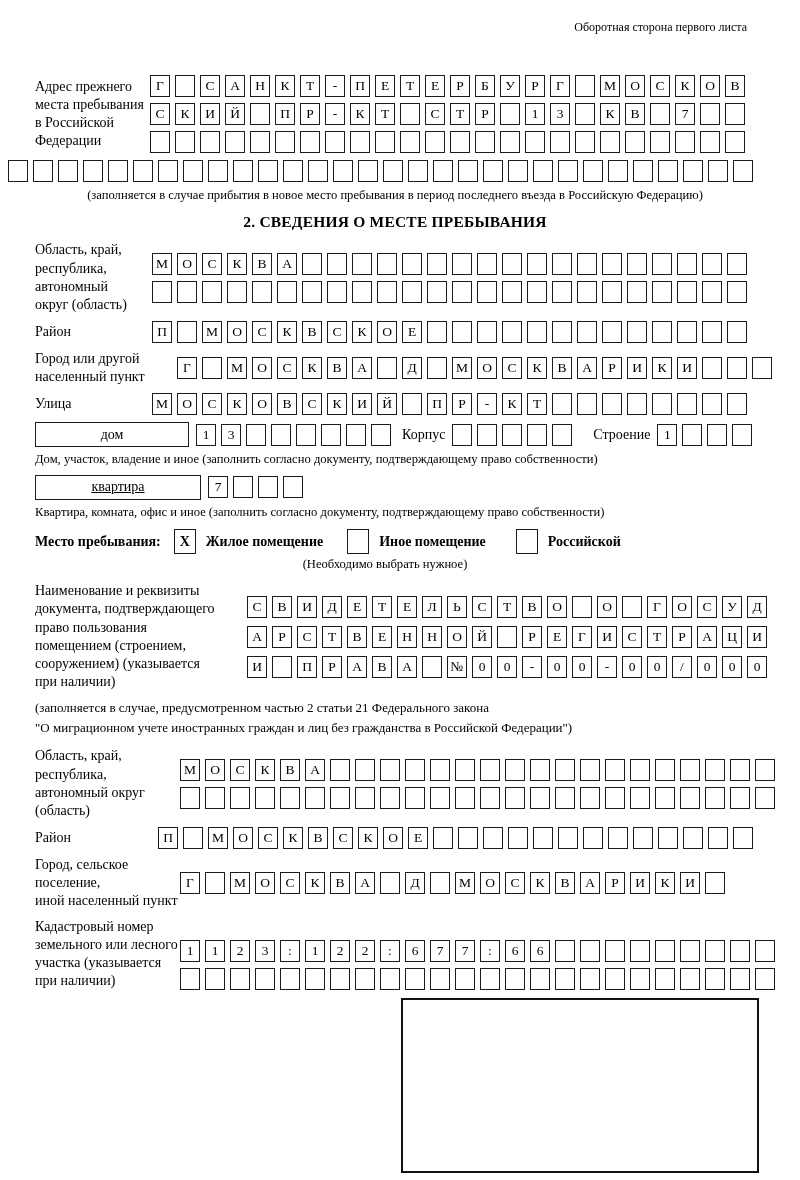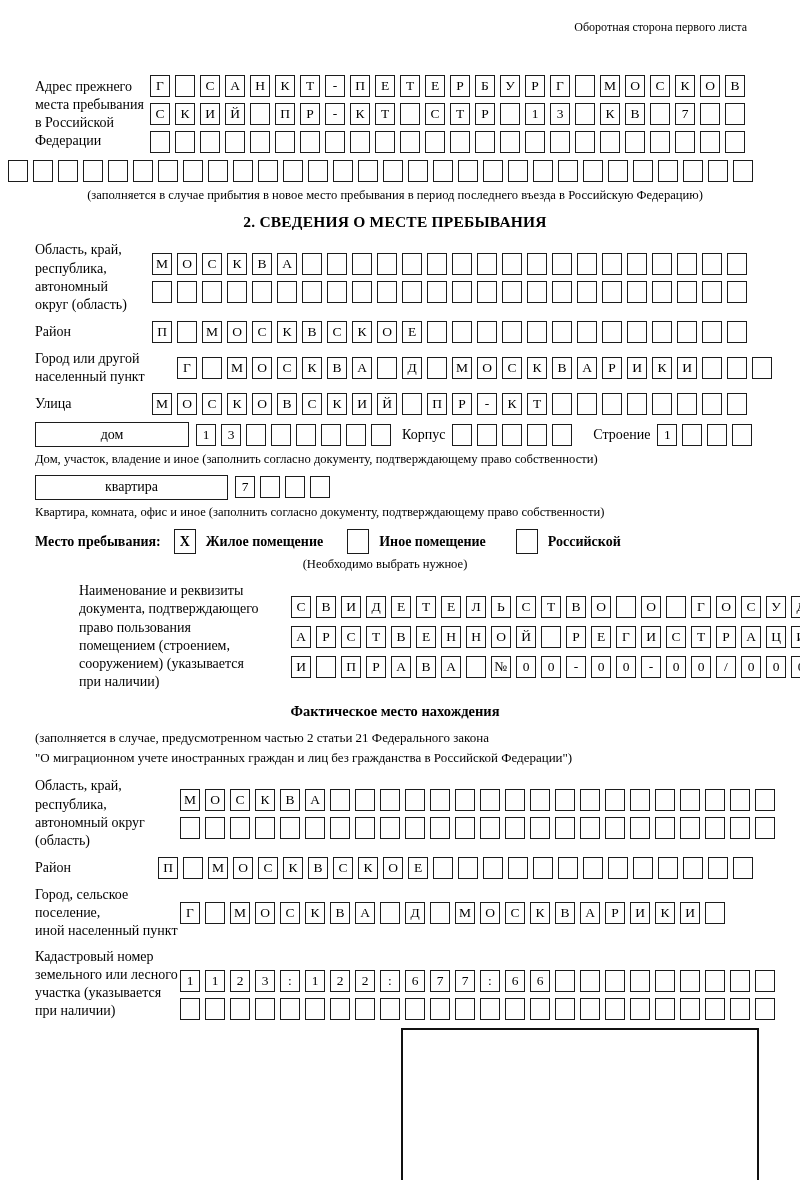--- a/index.html
+++ b/index.html
@@ -25,34 +25,34 @@
   .law{font-size:13px;text-align:left;line-height:1.5;white-space:pre-line;margin:0 0 10px 0;}
 
   .indent25{margin-left:25px;}
   .pull22{margin-left:-22px;}
   .padtop22{margin-top:22px;}
 
   .houserow{display:flex;align-items:center;margin:2px 0 4px 0;}
   .widebox{border:1.6px solid #1c1c1c;height:25px;box-sizing:border-box;display:flex;
            align-items:center;justify-content:center;font-size:14px;margin-right:7px;flex:0 0 auto;}
   .wb-dom{width:154px;}
-  .wb-apt{width:193px;}
+  .wb-apt{width:166px;text-decoration:underline;}
   .inline-lbl{font-size:14px;margin:0 7px 0 6px;white-space:nowrap;}
   .il-stroenie{margin-left:16px;}
   .capleft{margin:0 0 7px 0;}
 
   .stayrow{display:flex;align-items:center;font-size:14px;margin:9px 0 3px 0;font-weight:bold;}
   .cbx{width:22px;height:25px;border:1.6px solid #1c1c1c;box-sizing:border-box;display:flex;
        align-items:center;justify-content:center;font-size:14px;margin-left:13px;flex:0 0 auto;}
   .opt{margin-left:10px;white-space:nowrap;}
   .cb2{margin-left:24px;}
   .cb3{margin-left:30px;}
   .choosenote{width:470px;margin:2px 0 10px 115px;text-align:center;font-size:12.6px;}
 
-  .fdoc .lbl{flex:0 0 212px;margin-left:44px;}
+  .fdoc .lbl{flex:0 0 212px;}
   .fdoc .rows{gap:8px;}
 
   .stampwrap{margin:8px 0 0 330px;width:430px;text-align:center;}
   .stampbox{width:358px;height:175px;border:2px solid #111;box-sizing:border-box;margin:0 auto 8px auto;}
 </style>
 </head>
 <body>
 
 <div class="page">
 
@@ -457,21 +457,20 @@
           <span class="box">0</span>
           <span class="box">0</span>
           <span class="box">/</span>
           <span class="box">0</span>
           <span class="box">0</span>
           <span class="box">0</span>
         </div>
     </div>
   </div>
 
-  <div class="h3">Фактическое место нахождения</div>
   <div class="law">(заполняется в случае, предусмотренном частью 2 статьи 21 Федерального закона
 "О миграционном учете иностранных граждан и лиц без гражданства в Российской Федерации")</div>
 
   <div class="field f3">
     <div class="lbl">Область, край,
 республика,
 автономный округ
 (область)</div>
     <div class="rows">
       <div class="cells">

